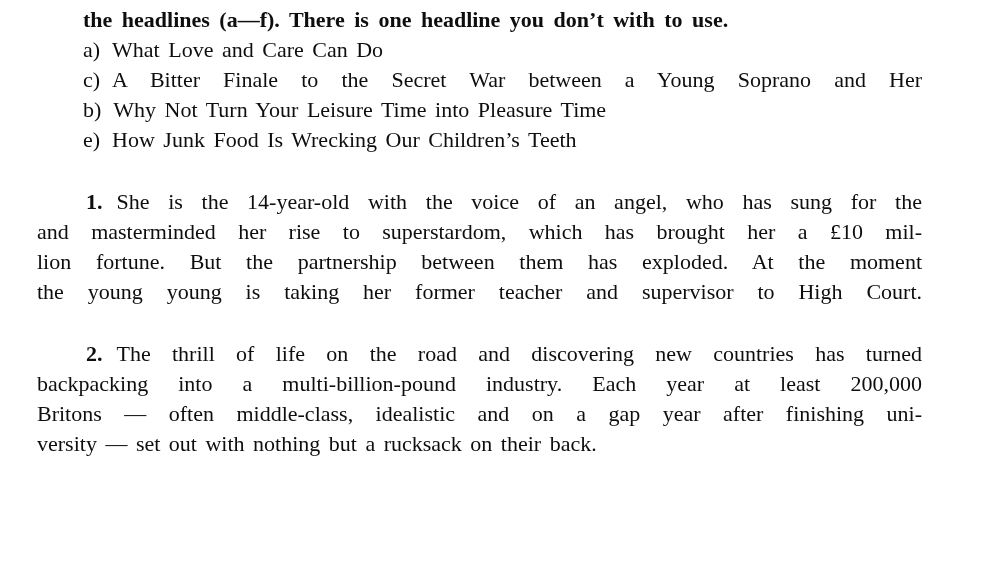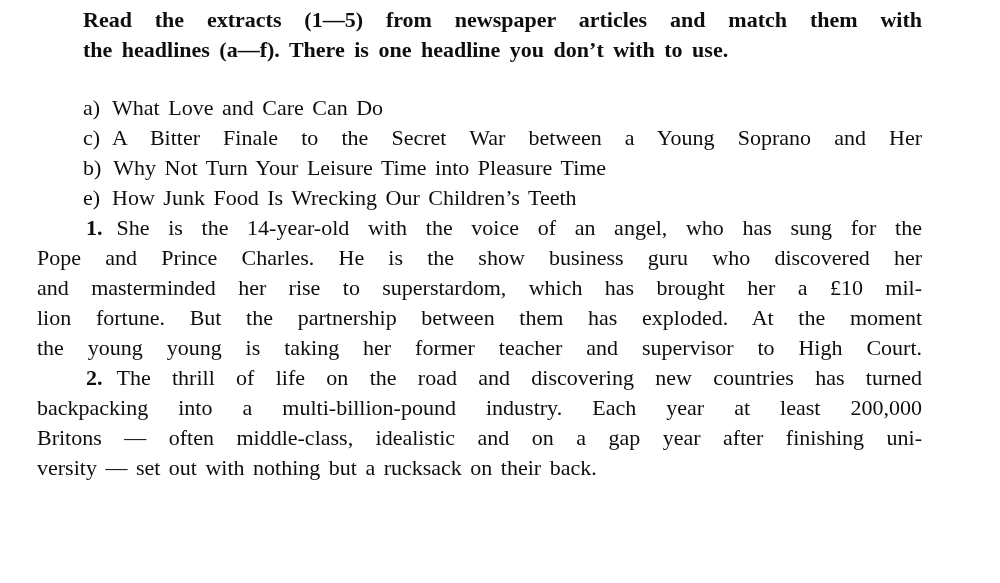--- a/index.html
+++ b/index.html
@@ -29,42 +29,42 @@
     text-align: justify;
     text-align-last: justify;
     text-justify: inter-word;
   }
   .instruction {
     margin-left: 46px;
     font-weight: bold;
     word-spacing: 4px;
   }
   .headlines {
-    margin-top: 28px;
+    margin-top: 0;
     margin-left: 46px;
   }
   .hl-label {
     display: inline-block;
     margin-right: 12px;
   }
   .extract .first {
     padding-left: 49px;
+    margin-top: 32px;
   }
   .num {
     font-weight: bold;
     margin-right: 14px;
   }
 </style>
 </head>
 <body>
 
 <div class="page">
 
   <div class="instruction">
-    <div class="line just">Read the extracts (1—5) from newspaper articles and match them with</div>
     <div class="line">the headlines (a—f). There is one headline you don’t with to use.</div>
   </div>
 
   <div class="headlines">
     <div class="line">
       <span class="hl-label">a)</span><span>What Love and Care Can Do</span>
     </div>
     <div class="line just">
       <span class="hl-label">c)</span><span>A Bitter Finale to the Secret War between a Young Soprano and Her</span>
     </div>
@@ -73,21 +73,20 @@
     </div>
     <div class="line">
       <span class="hl-label">e)</span><span>How Junk Food Is Wrecking Our Children’s Teeth</span>
     </div>
   </div>
 
   <div class="extract">
     <div class="line just first">
       <span class="num">1.</span><span>She is the 14-year-old with the voice of an angel, who has sung for the</span>
     </div>
-    <div class="line just">Pope and Prince Charles. He is the show business guru who discovered her</div>
     <div class="line just">and masterminded her rise to superstardom, which has brought her a £10 mil-</div>
     <div class="line just">lion fortune. But the partnership between them has exploded. At the moment</div>
     <div class="line just">the young young is taking her former teacher and supervisor to High Court.</div>
   </div>
 
   <div class="extract">
     <div class="line just first">
       <span class="num">2.</span><span>The thrill of life on the road and discovering new countries has turned</span>
     </div>
     <div class="line just">backpacking into a multi-billion-pound industry. Each year at least 200,000</div>

